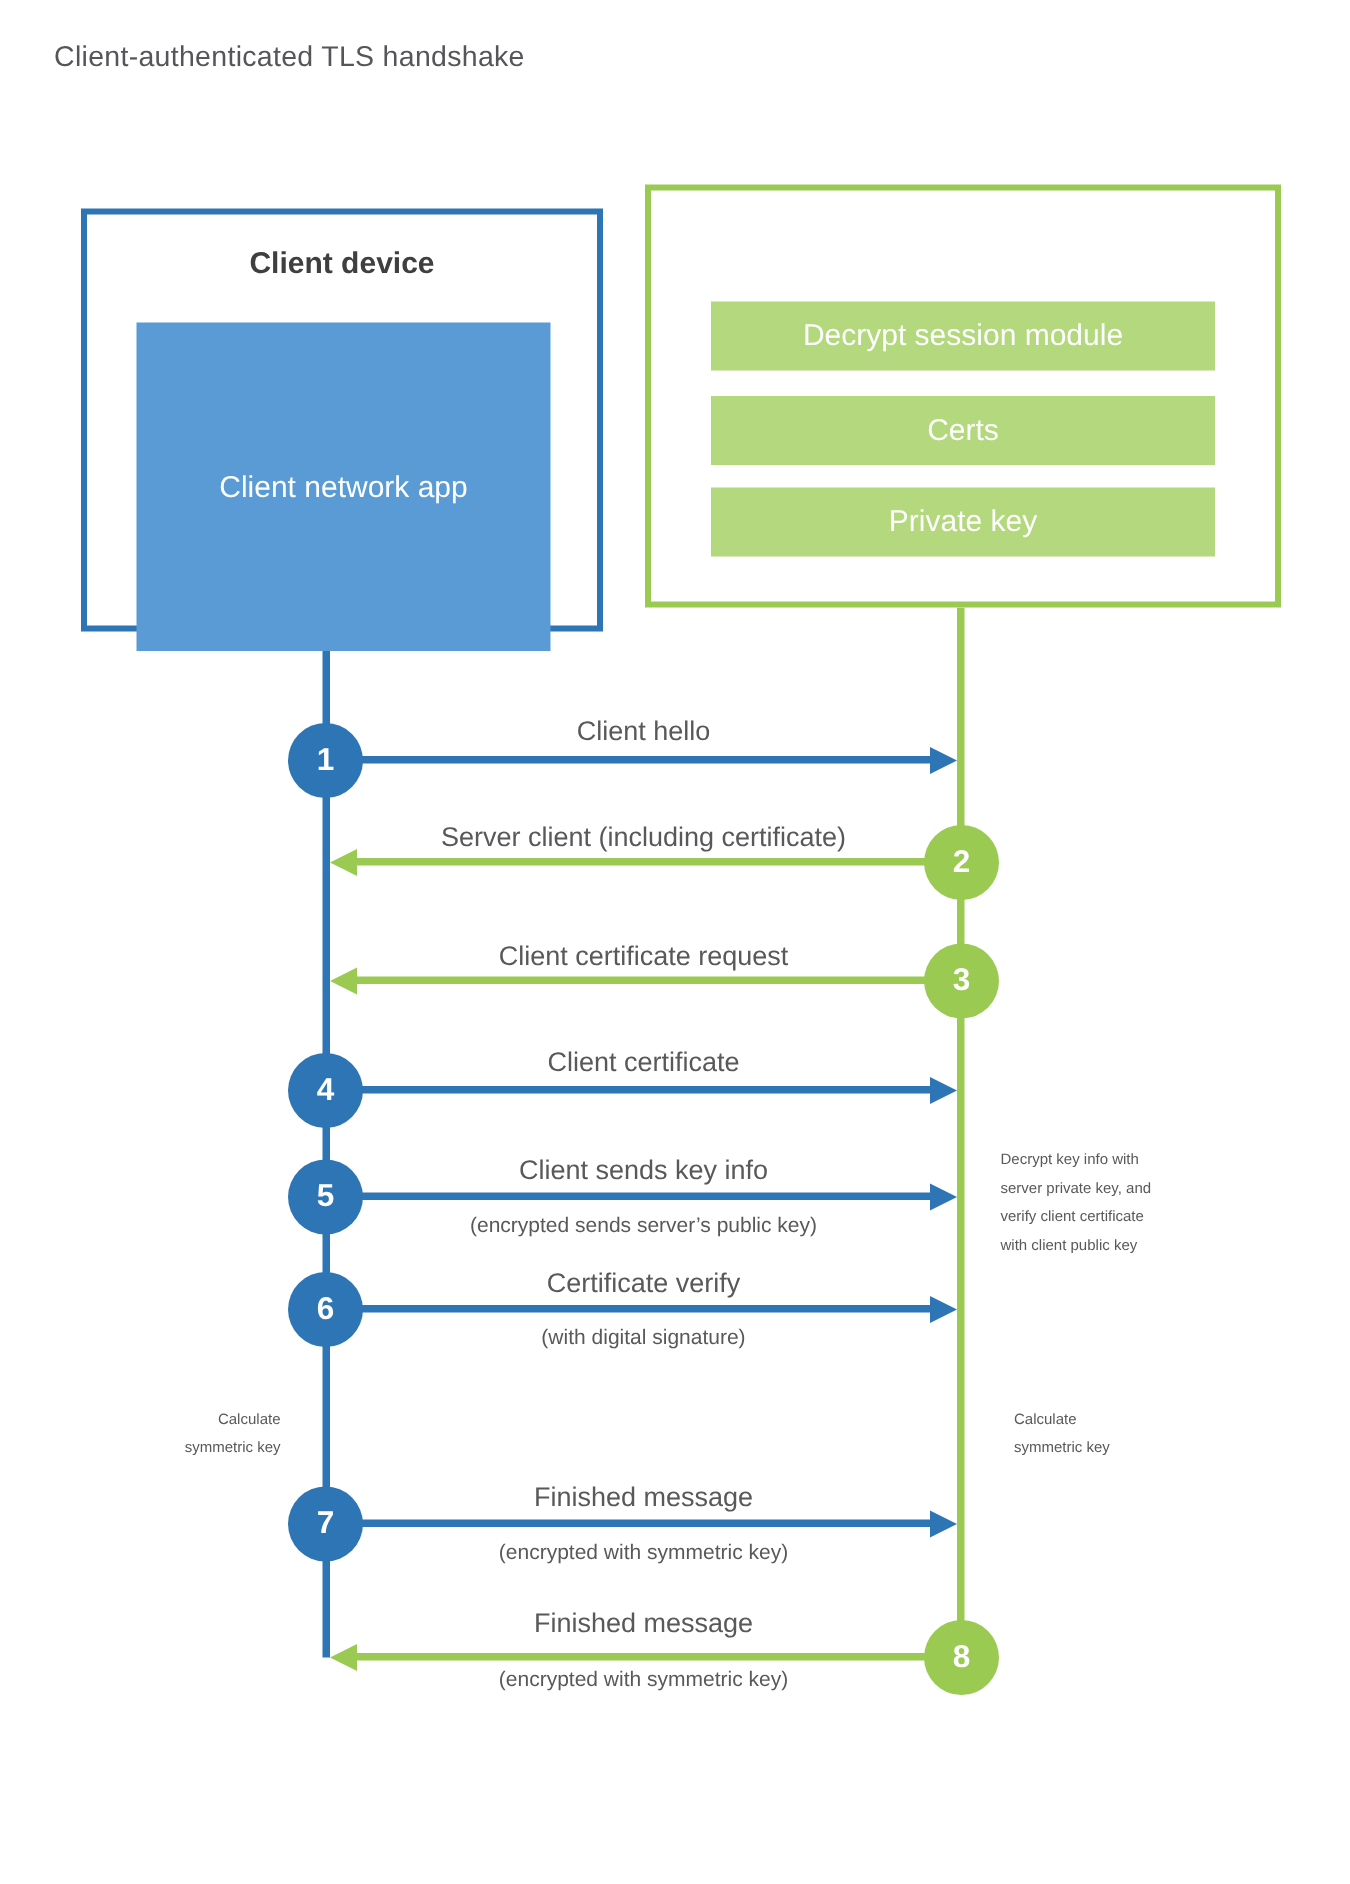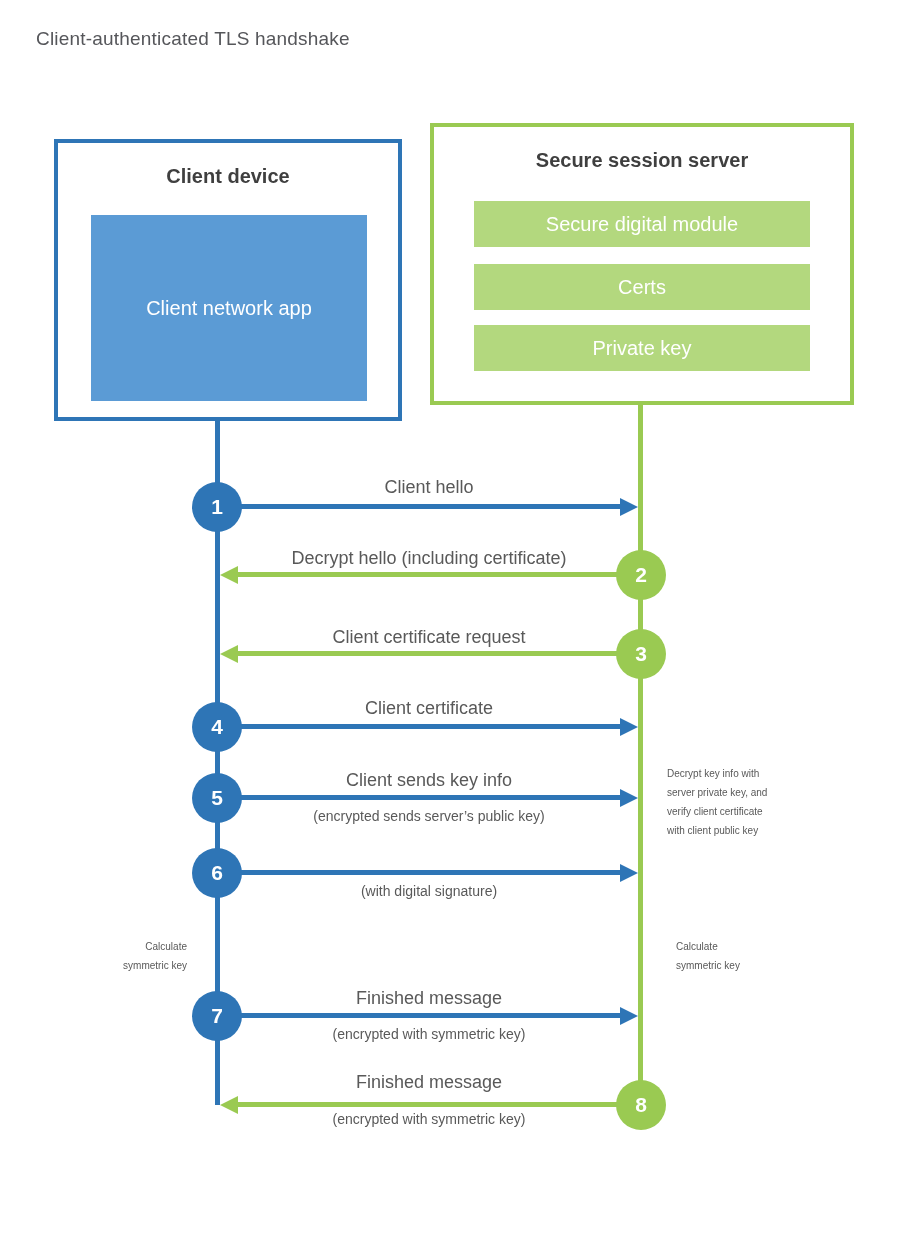--- a/index.html
+++ b/index.html
@@ -10,21 +10,21 @@
   .page-title {
     position:absolute; left:36px; top:28px;
     font-size:19px; font-weight:300; color:var(--title,#55565a); letter-spacing:.2px;
   }
   
   .entity-box { position:absolute; top:123px; height:282px; background:#fff; border:4px solid; box-sizing:border-box; }
   .client-box { left:54px;  width:348px; border-color:var(--blue,#2e75b6);margin-top:16px; }
   .server-box { left:430px; width:424px; border-color:var(--green,#9aca52); }
   .entity-title { margin-top:22px; text-align:center; font-size:20px; font-weight:bold; color:var(--heading,#3f3f3f); }
   .client-app {
-    position:absolute; left:33px; top:72px; width:276px; height:186px;
+    position:absolute; left:33px; top:72px; width:276px; height:219px;
     background:var(--blue-fill,#5b9bd5); color:#fff; font-size:20px;
     display:flex; align-items:center; justify-content:center; text-align:center;
   }
   .client-app span { width:170px; line-height:1.5; }
   .server-bar {
     position:absolute; left:40px; width:336px; height:46px;
     background:var(--green-fill,#b3d87e); color:#fff; font-size:20px;
     display:flex; align-items:center; justify-content:center;
   }
   .bar-1 { top:74px; } .bar-2 { top:137px; } .bar-3 { top:198px; }
@@ -75,47 +75,47 @@
   <div class="lifeline green"></div>
 
   <div class="entity-box client-box">
     <div class="entity-title">Client device</div>
     <div class="client-app">
       <span>Client network app</span>
     </div>
   </div>
 
   <div class="entity-box server-box">
-    <div class="entity-title">Secure session server</div>
-    <div class="server-bar bar-1">Secure digital module</div>
+    <div class="server-bar bar-1">Decrypt session module</div>
     <div class="server-bar bar-3">Private key</div>
     <div class="server-bar bar-2">Certs</div>
   </div>
 
   <div class="msg-label" style="top:477px">Client hello</div>
   <div class="arrow right" style="top:504px"></div>
   <div class="step-circle blue" style="top:482px">1</div>
 
-  <div class="msg-label" style="top:548px">Decrypt hello (including certificate)</div>
+  <div class="msg-label" style="top:548px">Server client (including certificate)</div>
   <div class="arrow left" style="top:572px"></div>
   <div class="step-circle green" style="top:550px">2</div>
 
   <div class="msg-label" style="top:627px">Client certificate request</div>
   <div class="arrow left" style="top:651px"></div>
   <div class="step-circle green" style="top:629px">3</div>
 
   <div class="msg-label" style="top:698px">Client certificate</div>
   <div class="arrow right" style="top:724px"></div>
   <div class="step-circle blue" style="top:702px">4</div>
 
   <div class="msg-label" style="top:770px">Client sends key info</div>
   <div class="arrow right" style="top:795px"></div>
   <div class="msg-sub" style="top:808px">(encrypted sends server’s public key)</div>
   <div class="step-circle blue" style="top:773px">5</div>
 
+  <div class="msg-label" style="top:845px">Certificate verify</div>
   <div class="arrow right" style="top:870px"></div>
   <div class="msg-sub" style="top:883px">(with digital signature)</div>
   <div class="step-circle blue" style="top:848px">6</div>
 
   <div class="msg-label" style="top:988px">Finished message</div>
   <div class="arrow right" style="top:1013px"></div>
   <div class="msg-sub" style="top:1026px">(encrypted with symmetric key)</div>
   <div class="step-circle blue" style="top:991px">7</div>
 
   <div class="msg-label" style="top:1072px">Finished message</div>

